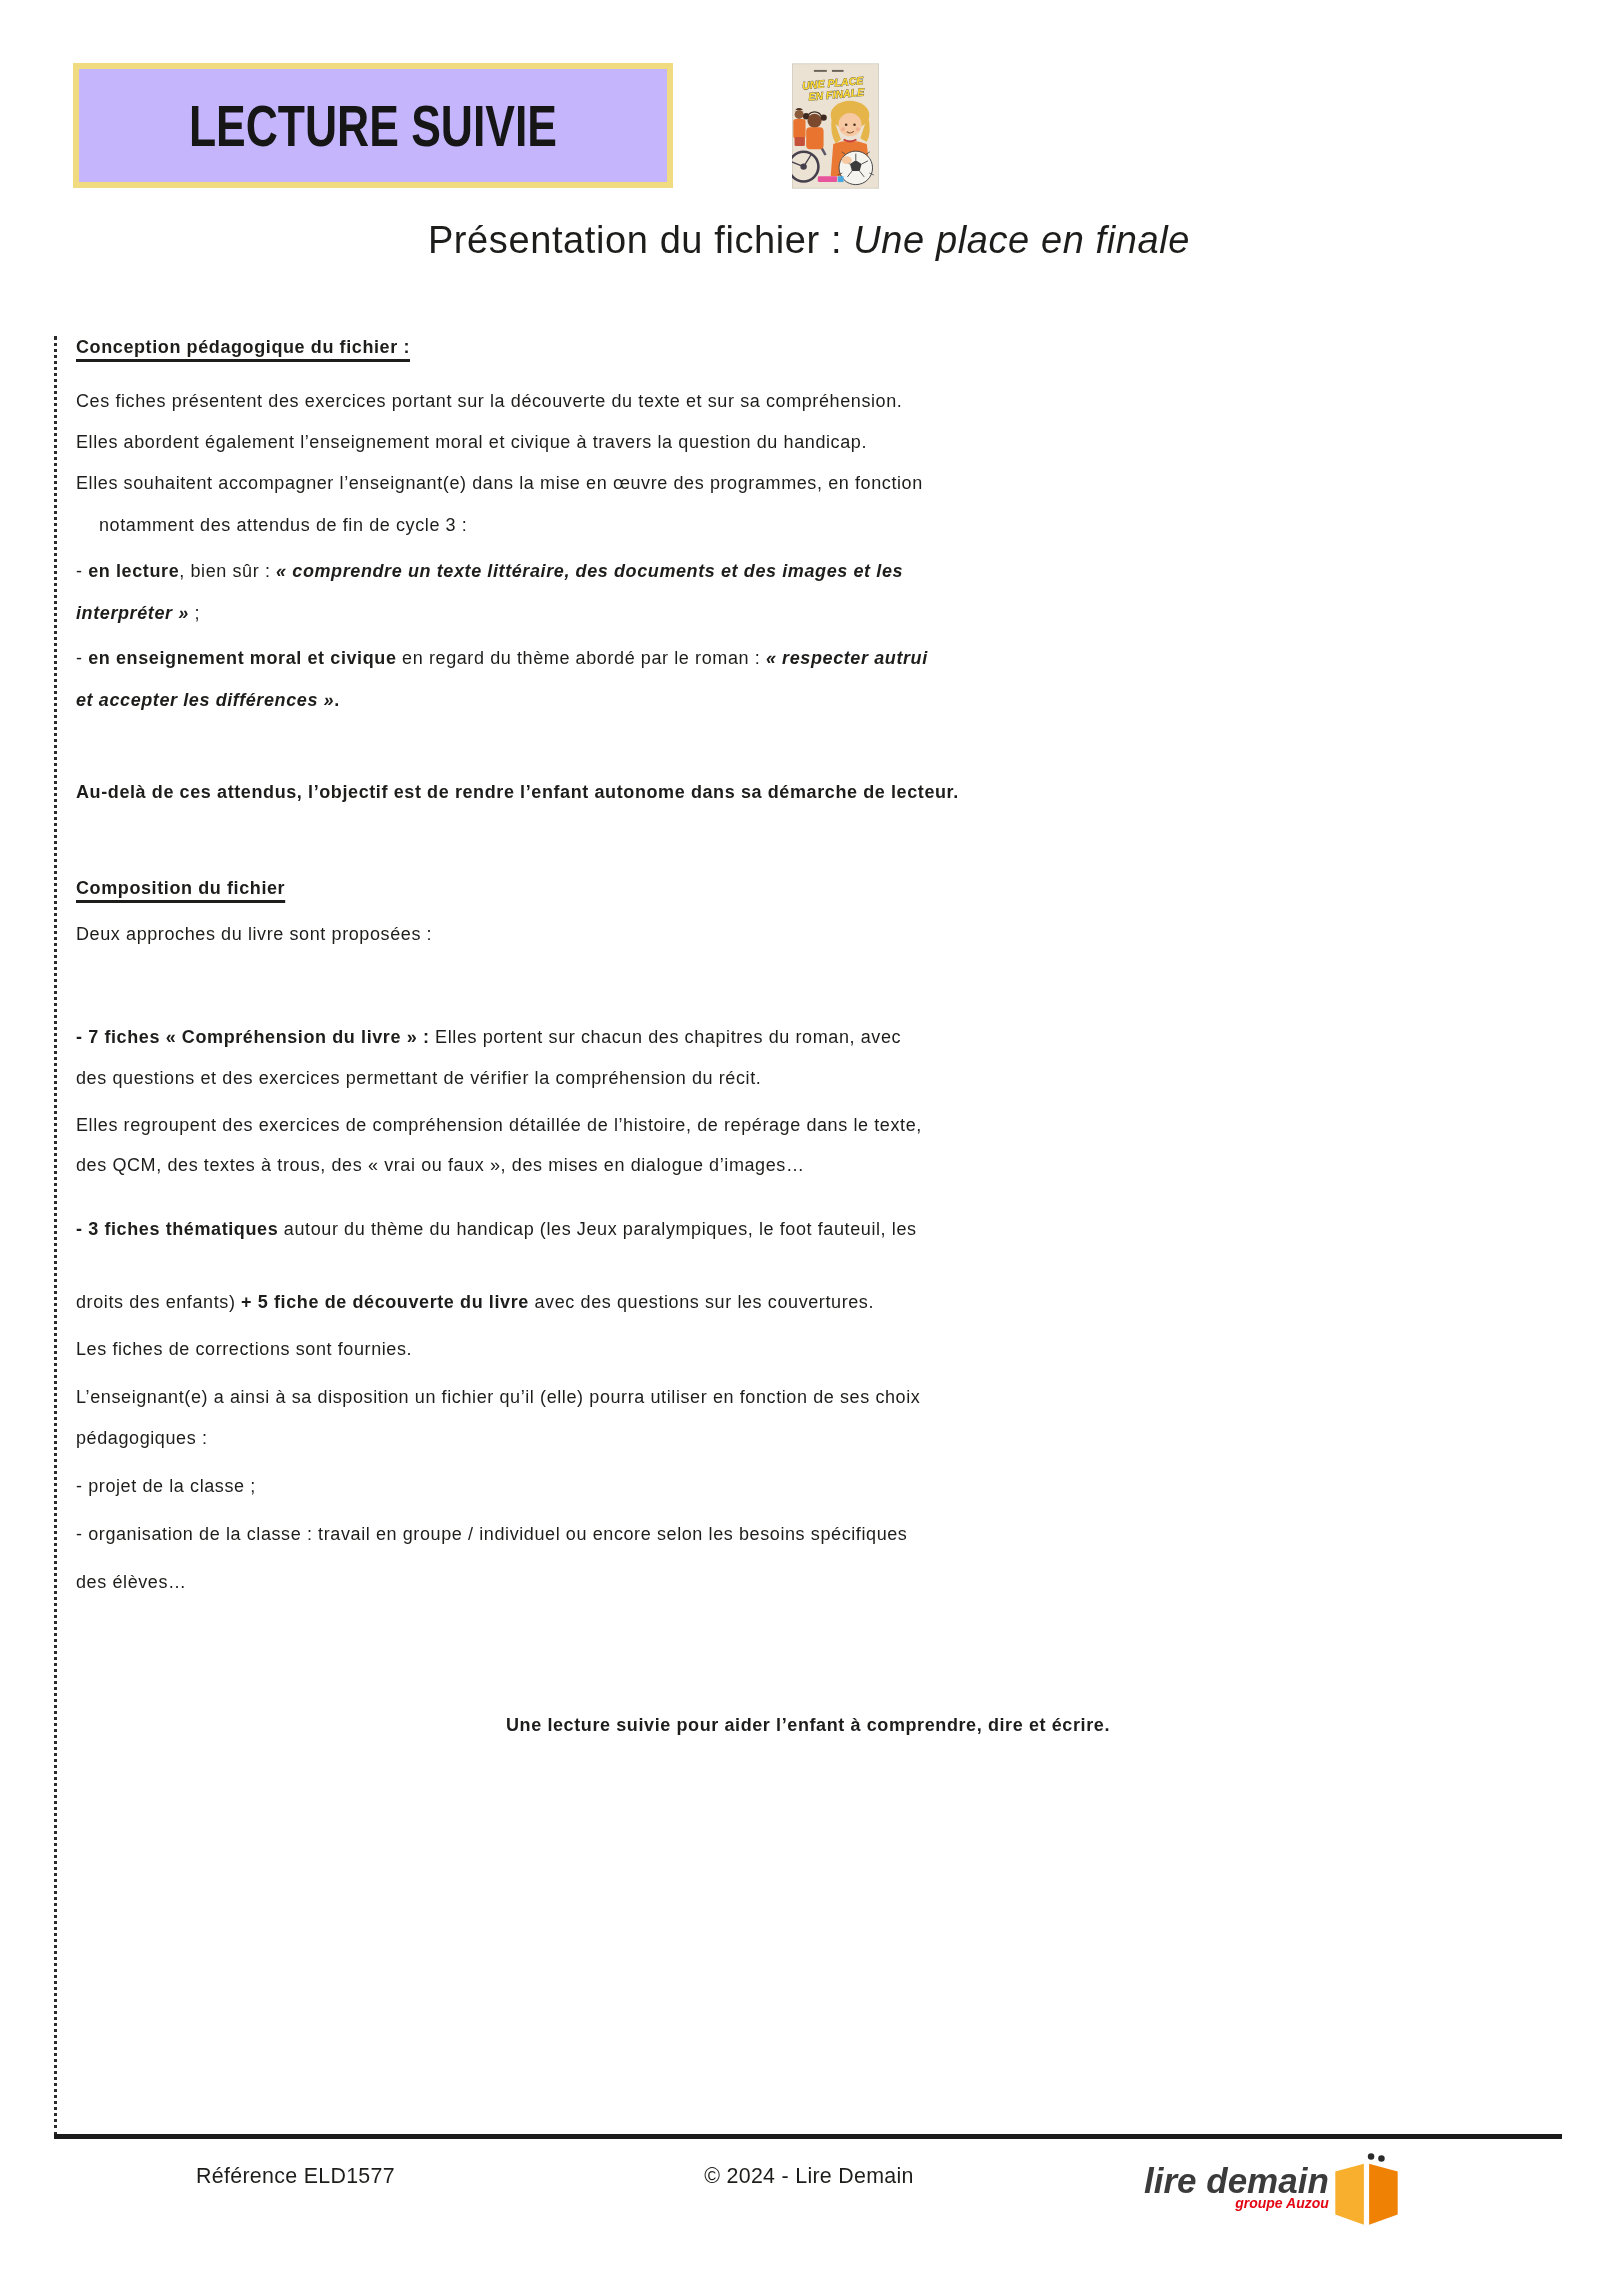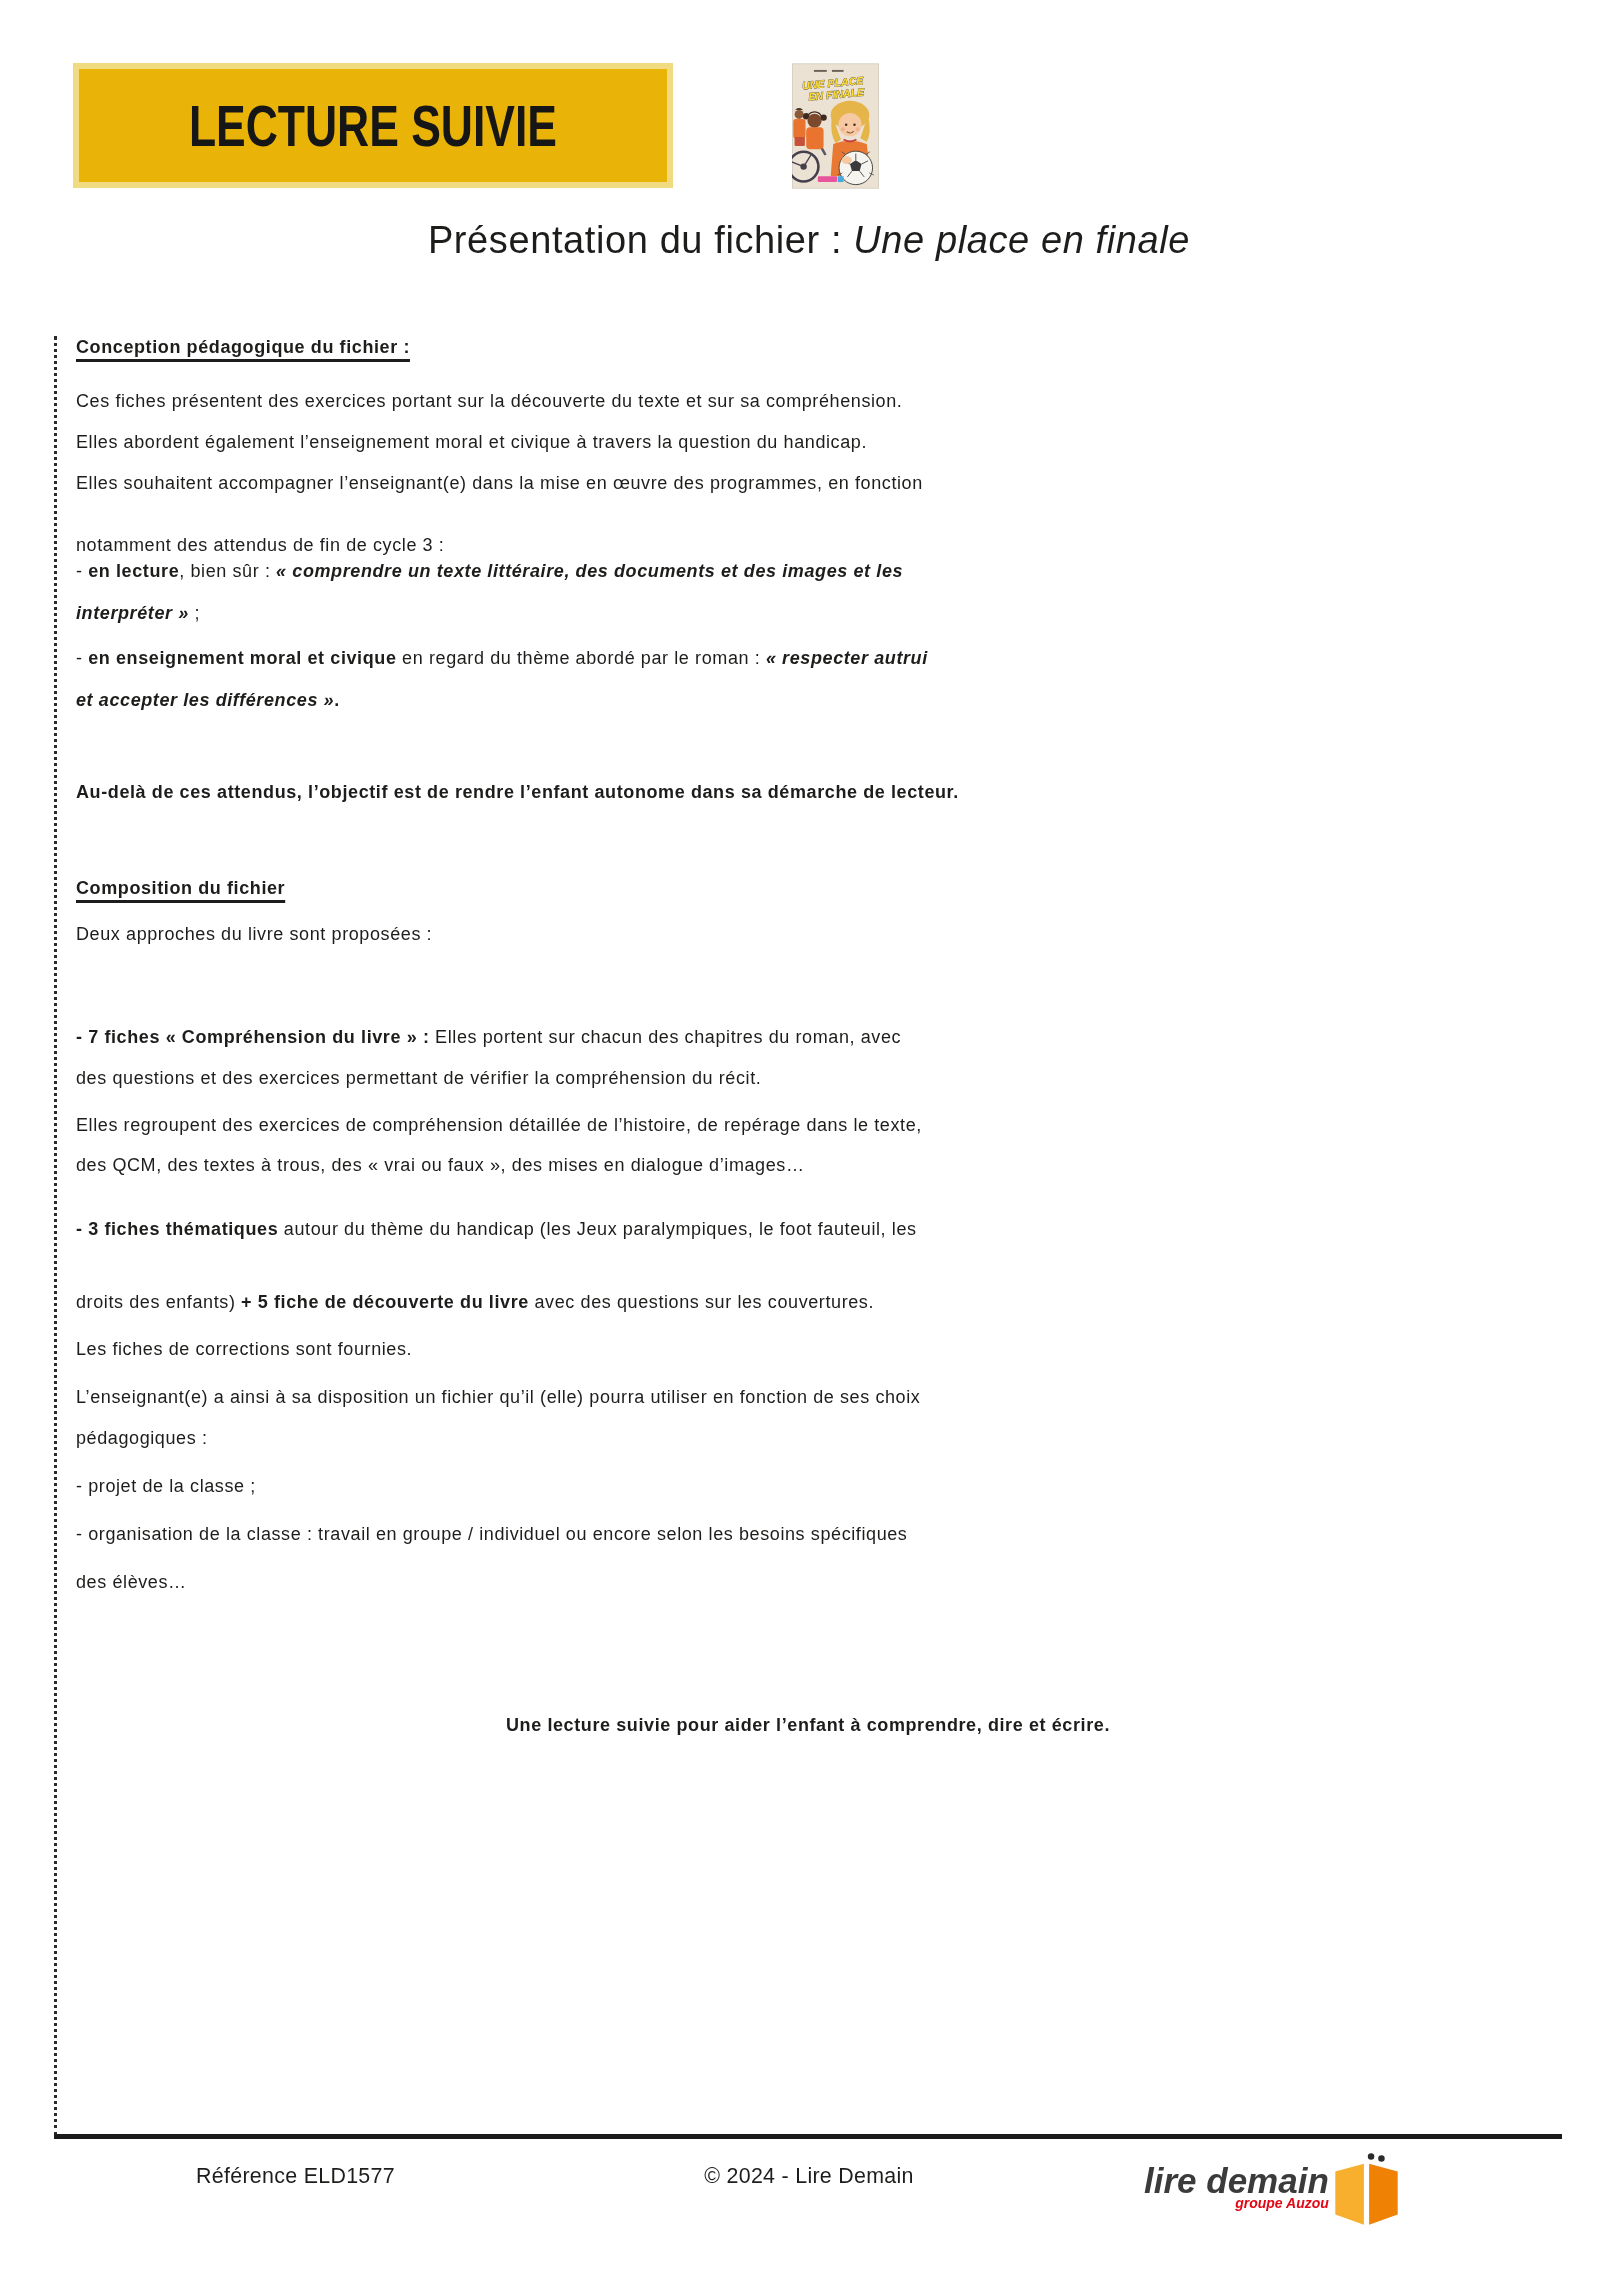--- a/index.html
+++ b/index.html
@@ -8,21 +8,21 @@
     width:1618px;height:2273px;
     background:#ffffff;
     font-family:"Liberation Sans", sans-serif;
     color:var(--text,#1d1d1b);
     overflow:hidden;
   }
   
   .hbox{
     position:absolute;
     display:flex;align-items:center;justify-content:center;
-    background:#eab308;
+    background:#c4b5fd;
   }
   .hbox-left{left:73px;top:63px;width:588px;height:113px;border:6.5px solid var(--accent-yellow,#F0DB80);}
   .hbox-right{left:1013px;top:63px;width:552px;height:113px;border:5.8px solid var(--accent-blue,#2F6EB4);}
   .hbox-label{
     font-weight:bold;font-size:57px;color:#161616;
     transform:scaleX(0.78);transform-origin:center;
     white-space:nowrap;letter-spacing:0;
   }
   .cover{position:absolute;left:792px;top:63px;width:87px;height:126px;}
   .cover svg{display:block;}
@@ -136,21 +136,21 @@
   <div class="doc-title"><span>Présentation du fichier : </span><span class="it">Une place en finale</span></div>
 
   <div class="dotted-border"></div>
   <div class="bottom-line"></div>
 
   <div id="content-area">
       <div class="tline" style="top: 330px;"><span class="b u">Conception pédagogique du fichier :</span></div>
       <div class="tline" style="top: 384px;"><span>Ces fiches présentent des exercices portant sur la découverte du texte et sur sa compréhension.</span></div>
       <div class="tline" style="top: 425px;"><span>Elles abordent également l’enseignement moral et civique à travers la question du handicap.</span></div>
       <div class="tline" style="top: 466px;"><span>Elles souhaitent accompagner l’enseignant(e) dans la mise en œuvre des programmes, en fonction</span></div>
-      <div class="tline" style="top: 528px;"><span>notamment des attendus de fin de cycle 3 :</span></div>
+      <div class="tline" style="top: 508px; margin-left: 23px;"><span>notamment des attendus de fin de cycle 3 :</span></div>
       <div class="tline" style="top: 554px;"><span>- </span><span class="b">en lecture</span><span>, bien sûr : </span><span class="b i">« comprendre un texte littéraire, des documents et des images et les</span></div>
       <div class="tline" style="top: 596px;"><span class="b i">interpréter »</span><span> ;</span></div>
       <div class="tline" style="top: 641px;"><span>- </span><span class="b">en enseignement moral et civique</span><span> en regard du thème abordé par le roman : </span><span class="b i">« respecter autrui</span></div>
       <div class="tline" style="top: 683px;"><span class="b i">et accepter les différences »</span><span class="b">.</span></div>
       <div class="tline" style="top: 775px;"><span class="b">Au-delà de ces attendus, l’objectif est de rendre l’enfant autonome dans sa démarche de lecteur.</span></div>
       <div class="tline" style="top: 871px;"><span class="b u">Composition du fichier</span></div>
       <div class="tline" style="top: 917px;"><span>Deux approches du livre sont proposées :</span></div>
       <div class="tline" style="top: 1020px;"><span class="b">- 7 fiches « Compréhension du livre » :</span><span> Elles portent sur chacun des chapitres du roman, avec</span></div>
       <div class="tline" style="top: 1061px;"><span>des questions et des exercices permettant de vérifier la compréhension du récit.</span></div>
       <div class="tline" style="top: 1108px;"><span>Elles regroupent des exercices de compréhension détaillée de l’histoire, de repérage dans le texte,</span></div>

